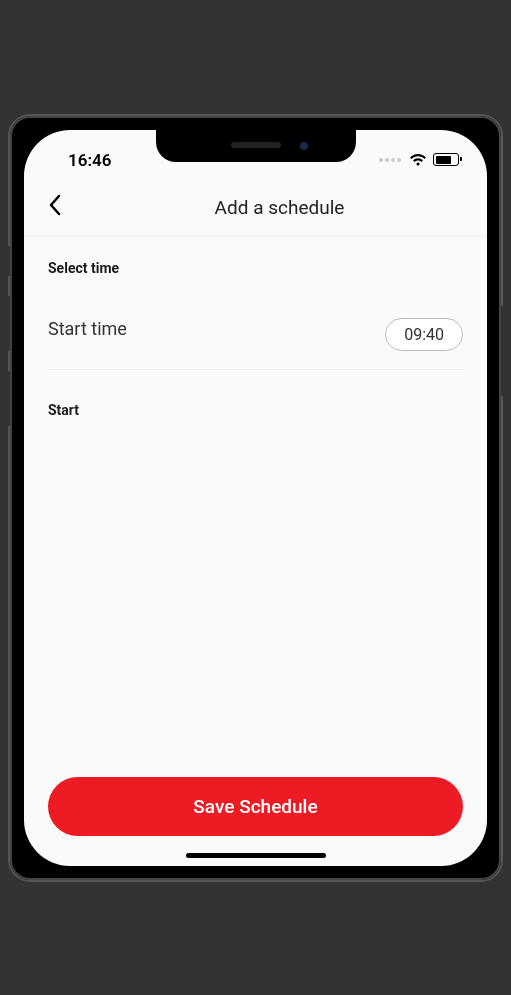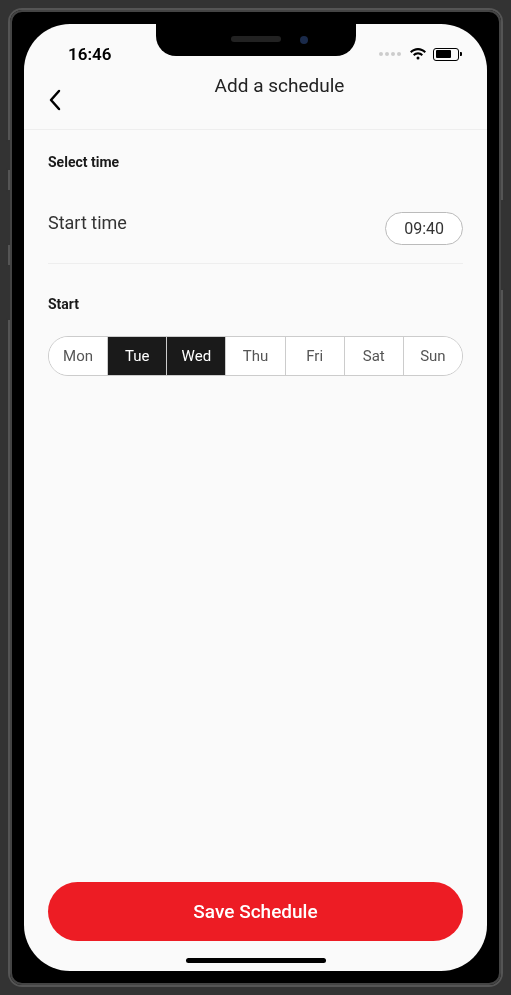--- a/index.html
+++ b/index.html
@@ -11,23 +11,23 @@
     body {
       background: #333;
       display: flex;
       justify-content: center;
       align-items: center;
       min-height: 100vh;
       padding: 10px;
     }
     .phone-frame {
       width: 491px;
-      height: 975px;
-      background: #000;
-      border-radius: 12px;
+      height: 764px;
+      background: #000;
+      border-radius: 20px;
       padding: 14px;
       position: relative;
       box-shadow: 0 0 0 2px #555, inset 0 0 0 2px #444;
     }
     .phone-screen {
       width: 100%;
       height: 100%;
       background: #fafafa;
       border-radius: 46px;
       overflow: hidden;
@@ -116,20 +116,21 @@
     }
     .battery-fill {
       width: 75%;
       height: 100%;
       background: #000;
       border-radius: 1px;
     }
     .header {
       height: 56px;
       display: flex;
+      align-items: center;
       justify-content: center;
       position: relative;
       border-bottom: 1px solid #eee;
       padding-left: 48px;
     }
     .back-btn {
       position: absolute;
       left: 24px;
       top: 50%;
       transform: translateY(-50%);
@@ -316,29 +317,20 @@
       <div class="section-title">Select time</div>
 
       <div class="row">
         <div class="row-label">Start time</div>
         <div class="time-pill">09:40</div>
       </div>
 
 
       <div class="repeat-section">
         <div class="section-title">Start</div>
-        <div class="day-picker" id="day-picker">
-            <div class="day-cell">Mon</div>
-            <div class="day-cell selected">Tue</div>
-            <div class="day-cell selected">Wed</div>
-            <div class="day-cell">Thu</div>
-            <div class="day-cell">Fri</div>
-            <div class="day-cell">Sat</div>
-            <div class="day-cell">Sun</div>
-          </div>
       </div>
     </div>
 
     <div class="footer">
       <button class="save-btn">Save Schedule</button>
     </div>
 
     <div class="home-indicator"></div>
   </div>
 </div>

